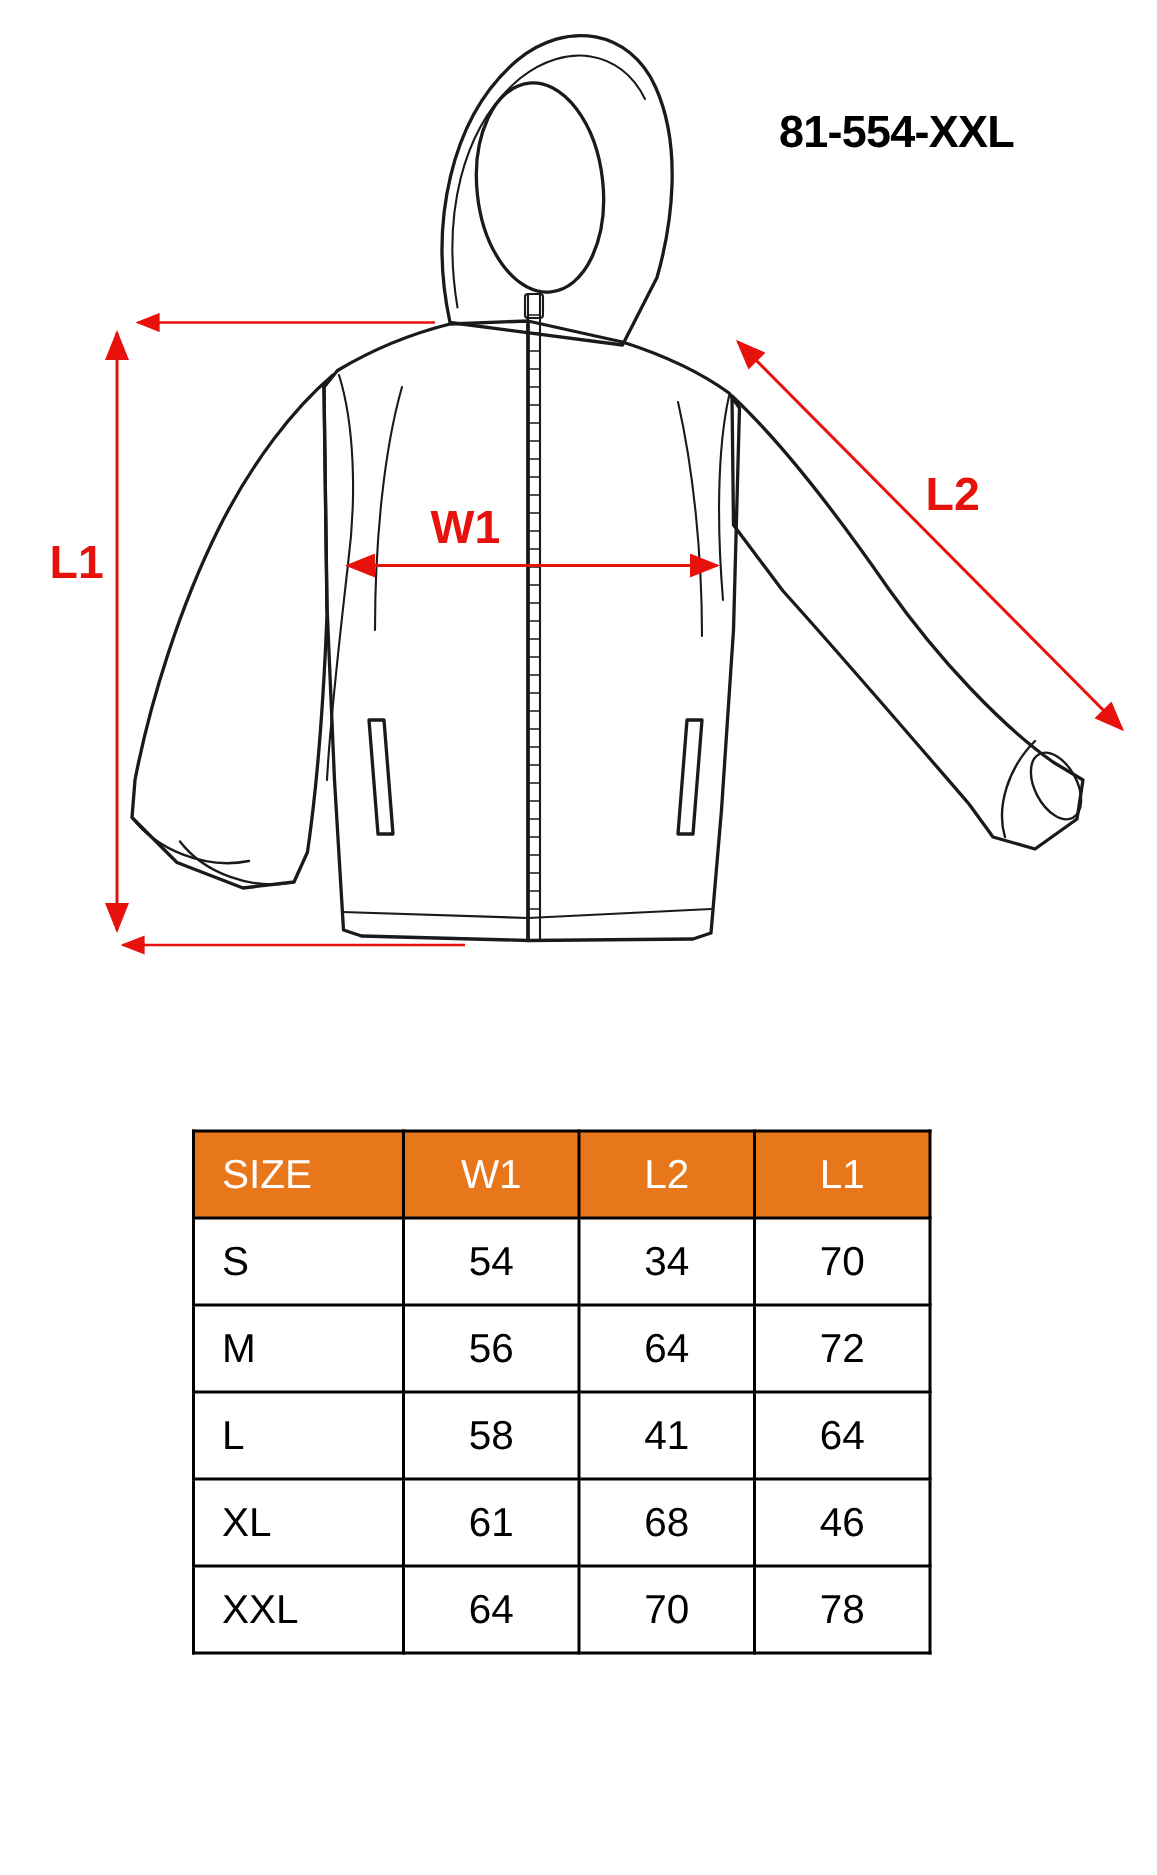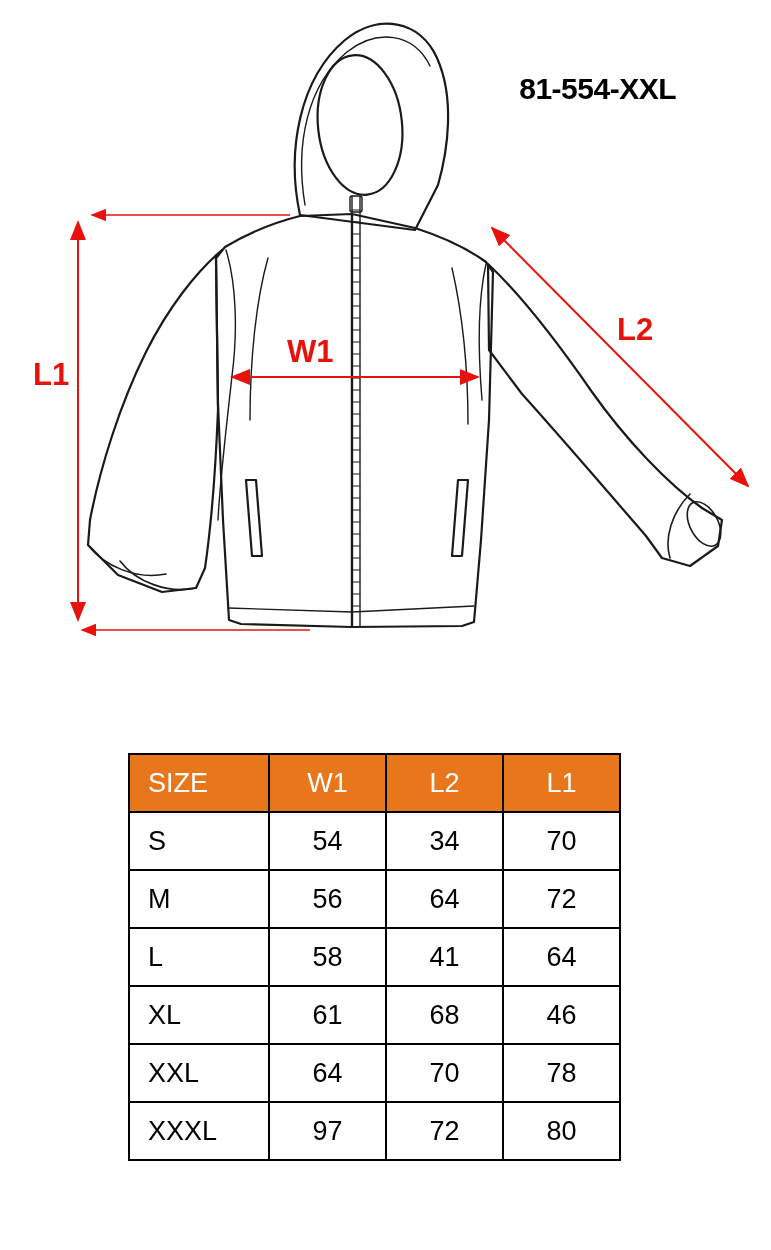--- a/index.html
+++ b/index.html
@@ -225,20 +225,14 @@
       <td>61</td>
       <td>68</td>
       <td>46</td>
     </tr>
     <tr>
       <td>XXL</td>
       <td>64</td>
       <td>70</td>
       <td>78</td>
     </tr>
-    <tr>
-      <td>XXXL</td>
-      <td>97</td>
-      <td>72</td>
-      <td>80</td>
-    </tr>
   </tbody>
 </table>
 
 </body></html>

